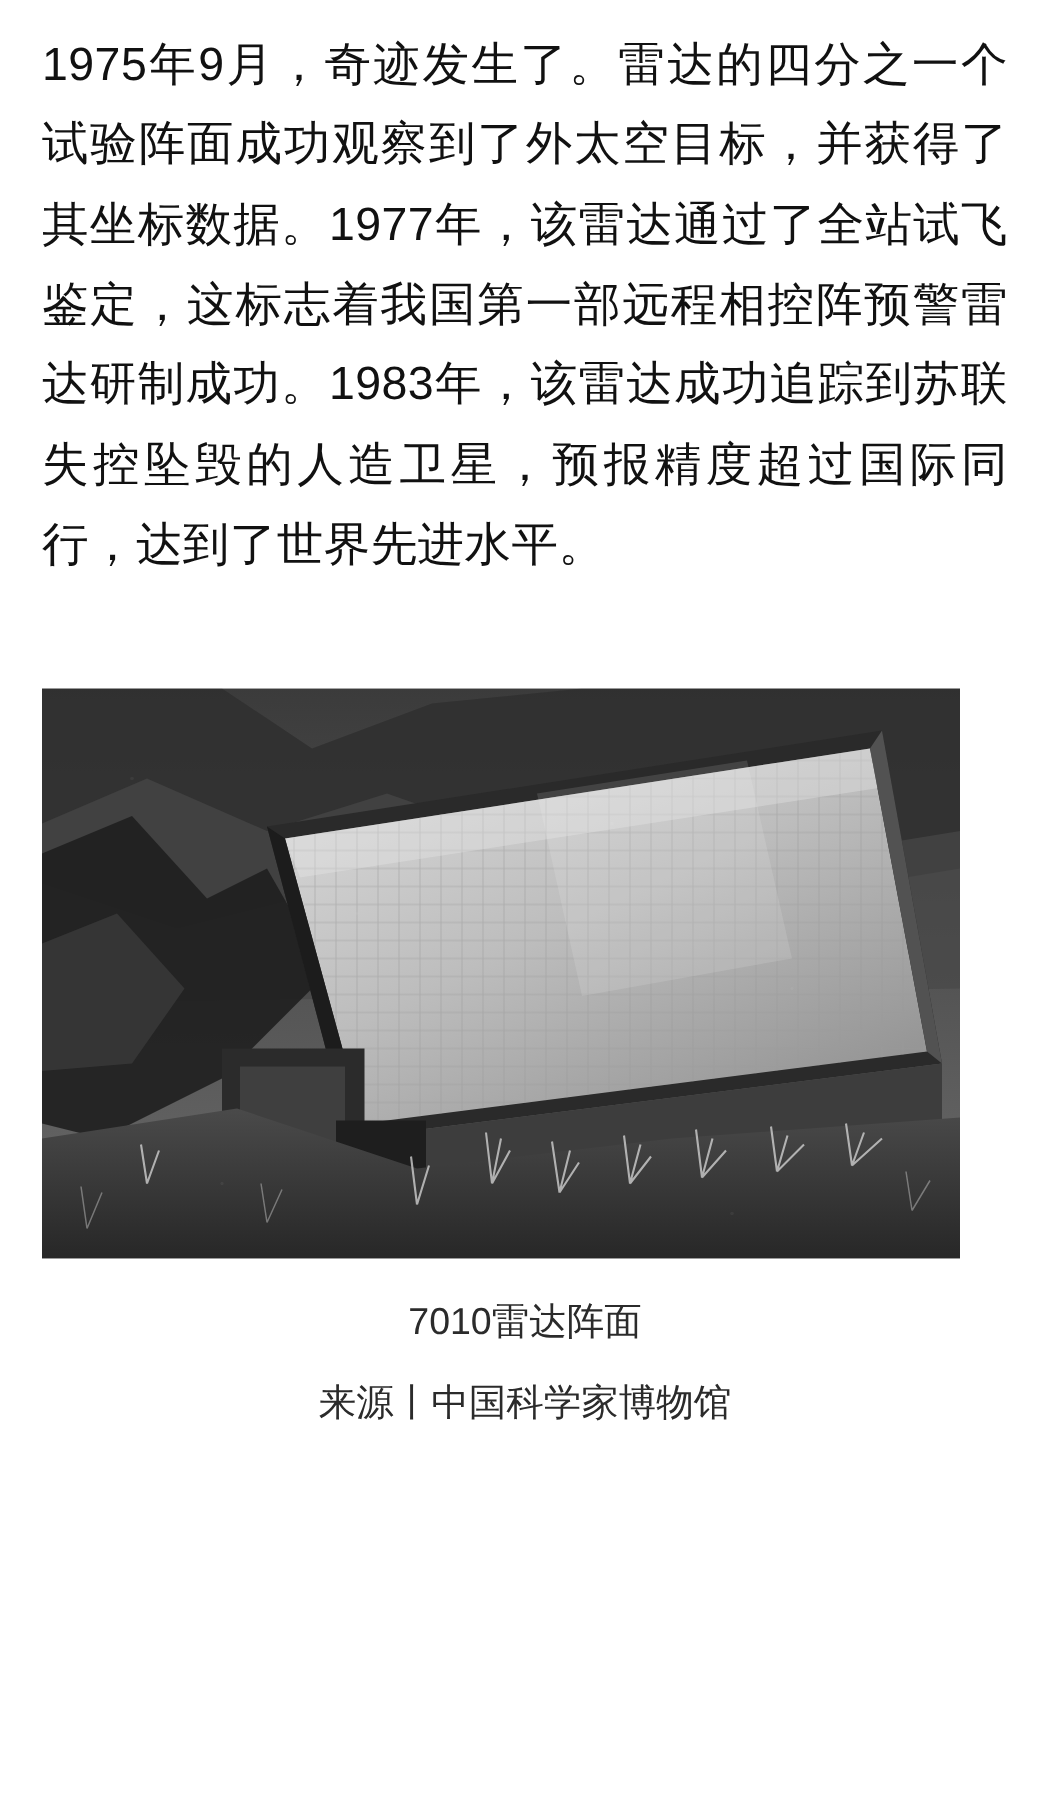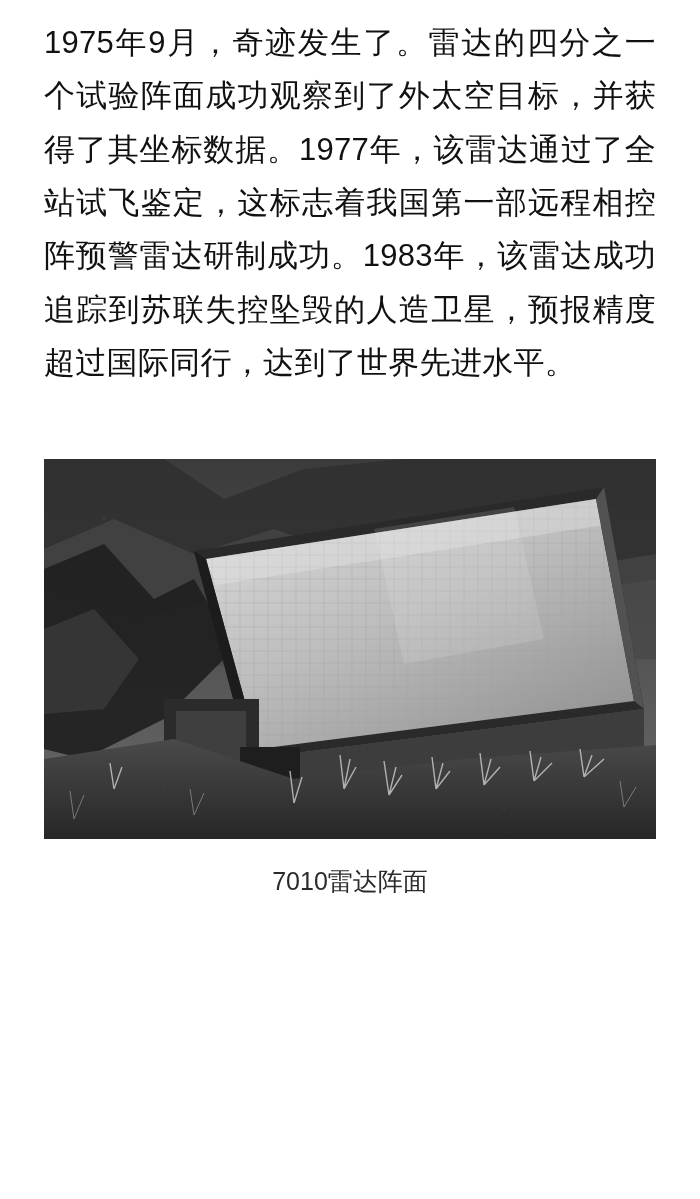--- a/index.html
+++ b/index.html
@@ -12,21 +12,21 @@
     width: 700px;
     height: 1199px;
     overflow: hidden;
     font-family: "Liberation Sans", "DejaVu Sans", sans-serif;
     color: #1a1a1a;
   }
   .page {
     width: 700px;
     height: 1199px;
     box-sizing: border-box;
-    padding: 0 44px;
+    padding: 0 28px;
     background: #ffffff;
     position: relative;
   }
   .article-body {
     padding-top: 16px;
     font-size: 31px;
     line-height: 1.72;
     letter-spacing: 0.3px;
     text-align: justify;
     color: #111111;
@@ -137,15 +137,16 @@
           <circle cx="380" cy="90" r="1.3"></circle>
             <circle cx="500" cy="200" r="1"></circle>
           <circle cx="120" cy="330" r="1.1"></circle>
             <circle cx="460" cy="350" r="1.2"></circle>
         </g>
       </svg>
     </div>
 
     <div class="figure-caption">7010雷达阵面</div>
 
+    <div class="figure-source">来源丨中国科学家博物馆</div>
   </div>
 
 </div>
 
 </body></html>

